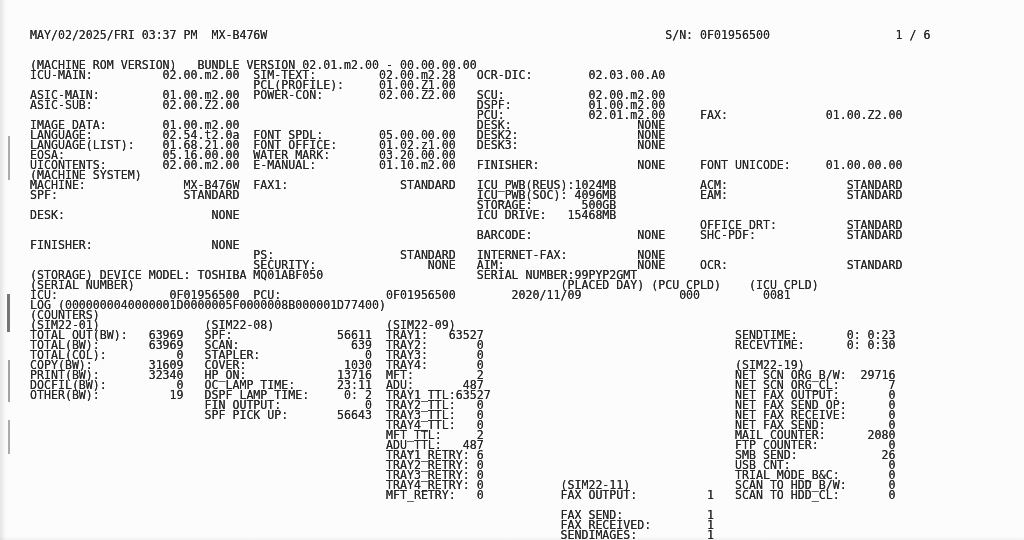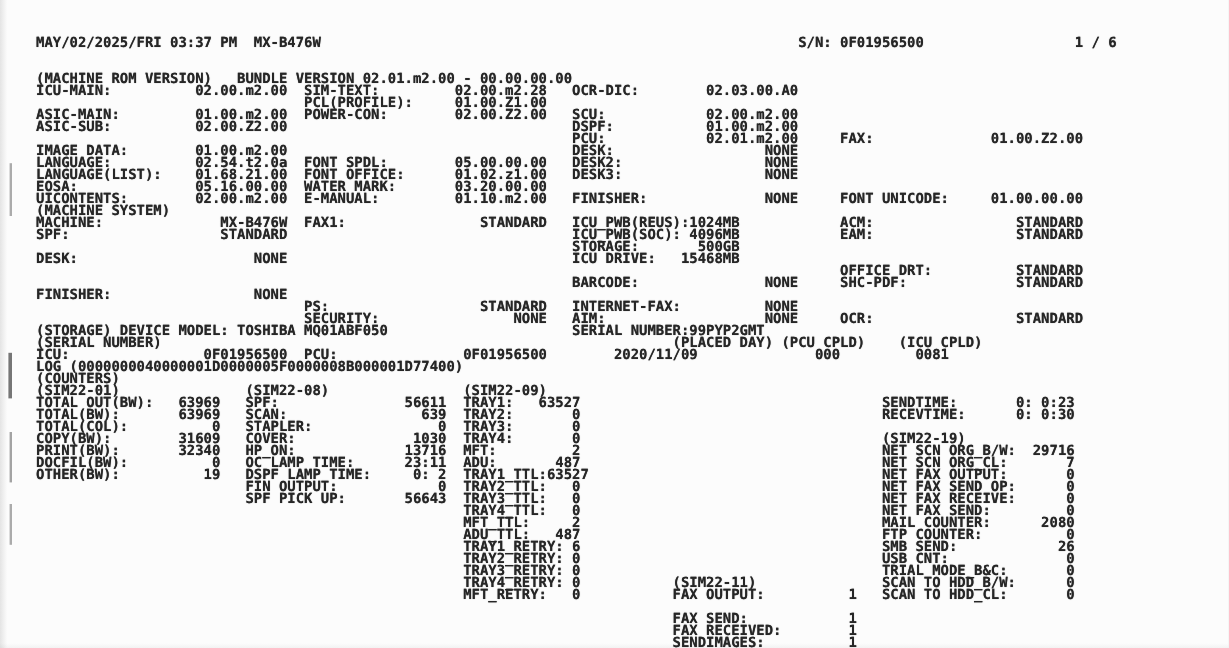--- a/index.html
+++ b/index.html
@@ -23,21 +23,21 @@
       linear-gradient(90deg, rgba(120,120,120,0.18) 0px, rgba(120,120,120,0.0) 6px),
       linear-gradient(0deg, rgba(160,160,160,0.10) 0px, rgba(160,160,160,0.0) 4px);
     pointer-events: none;
   }
   #printout {
     position: absolute;
     left: 30px;
     top: 30px;
     font-family: "DejaVu Sans Mono", "Liberation Mono", monospace;
     font-size: 11.6px;
-    font-weight: bold;
+    font-weight: normal;
     line-height: 10px;
     letter-spacing: 0px;
     white-space: pre;
     color: #262626;
     text-shadow: 0 0 0.6px rgba(35,35,35,0.85);
   }
   #printout .ln {
     height: 10px;
   }
   .scan-artifact {

